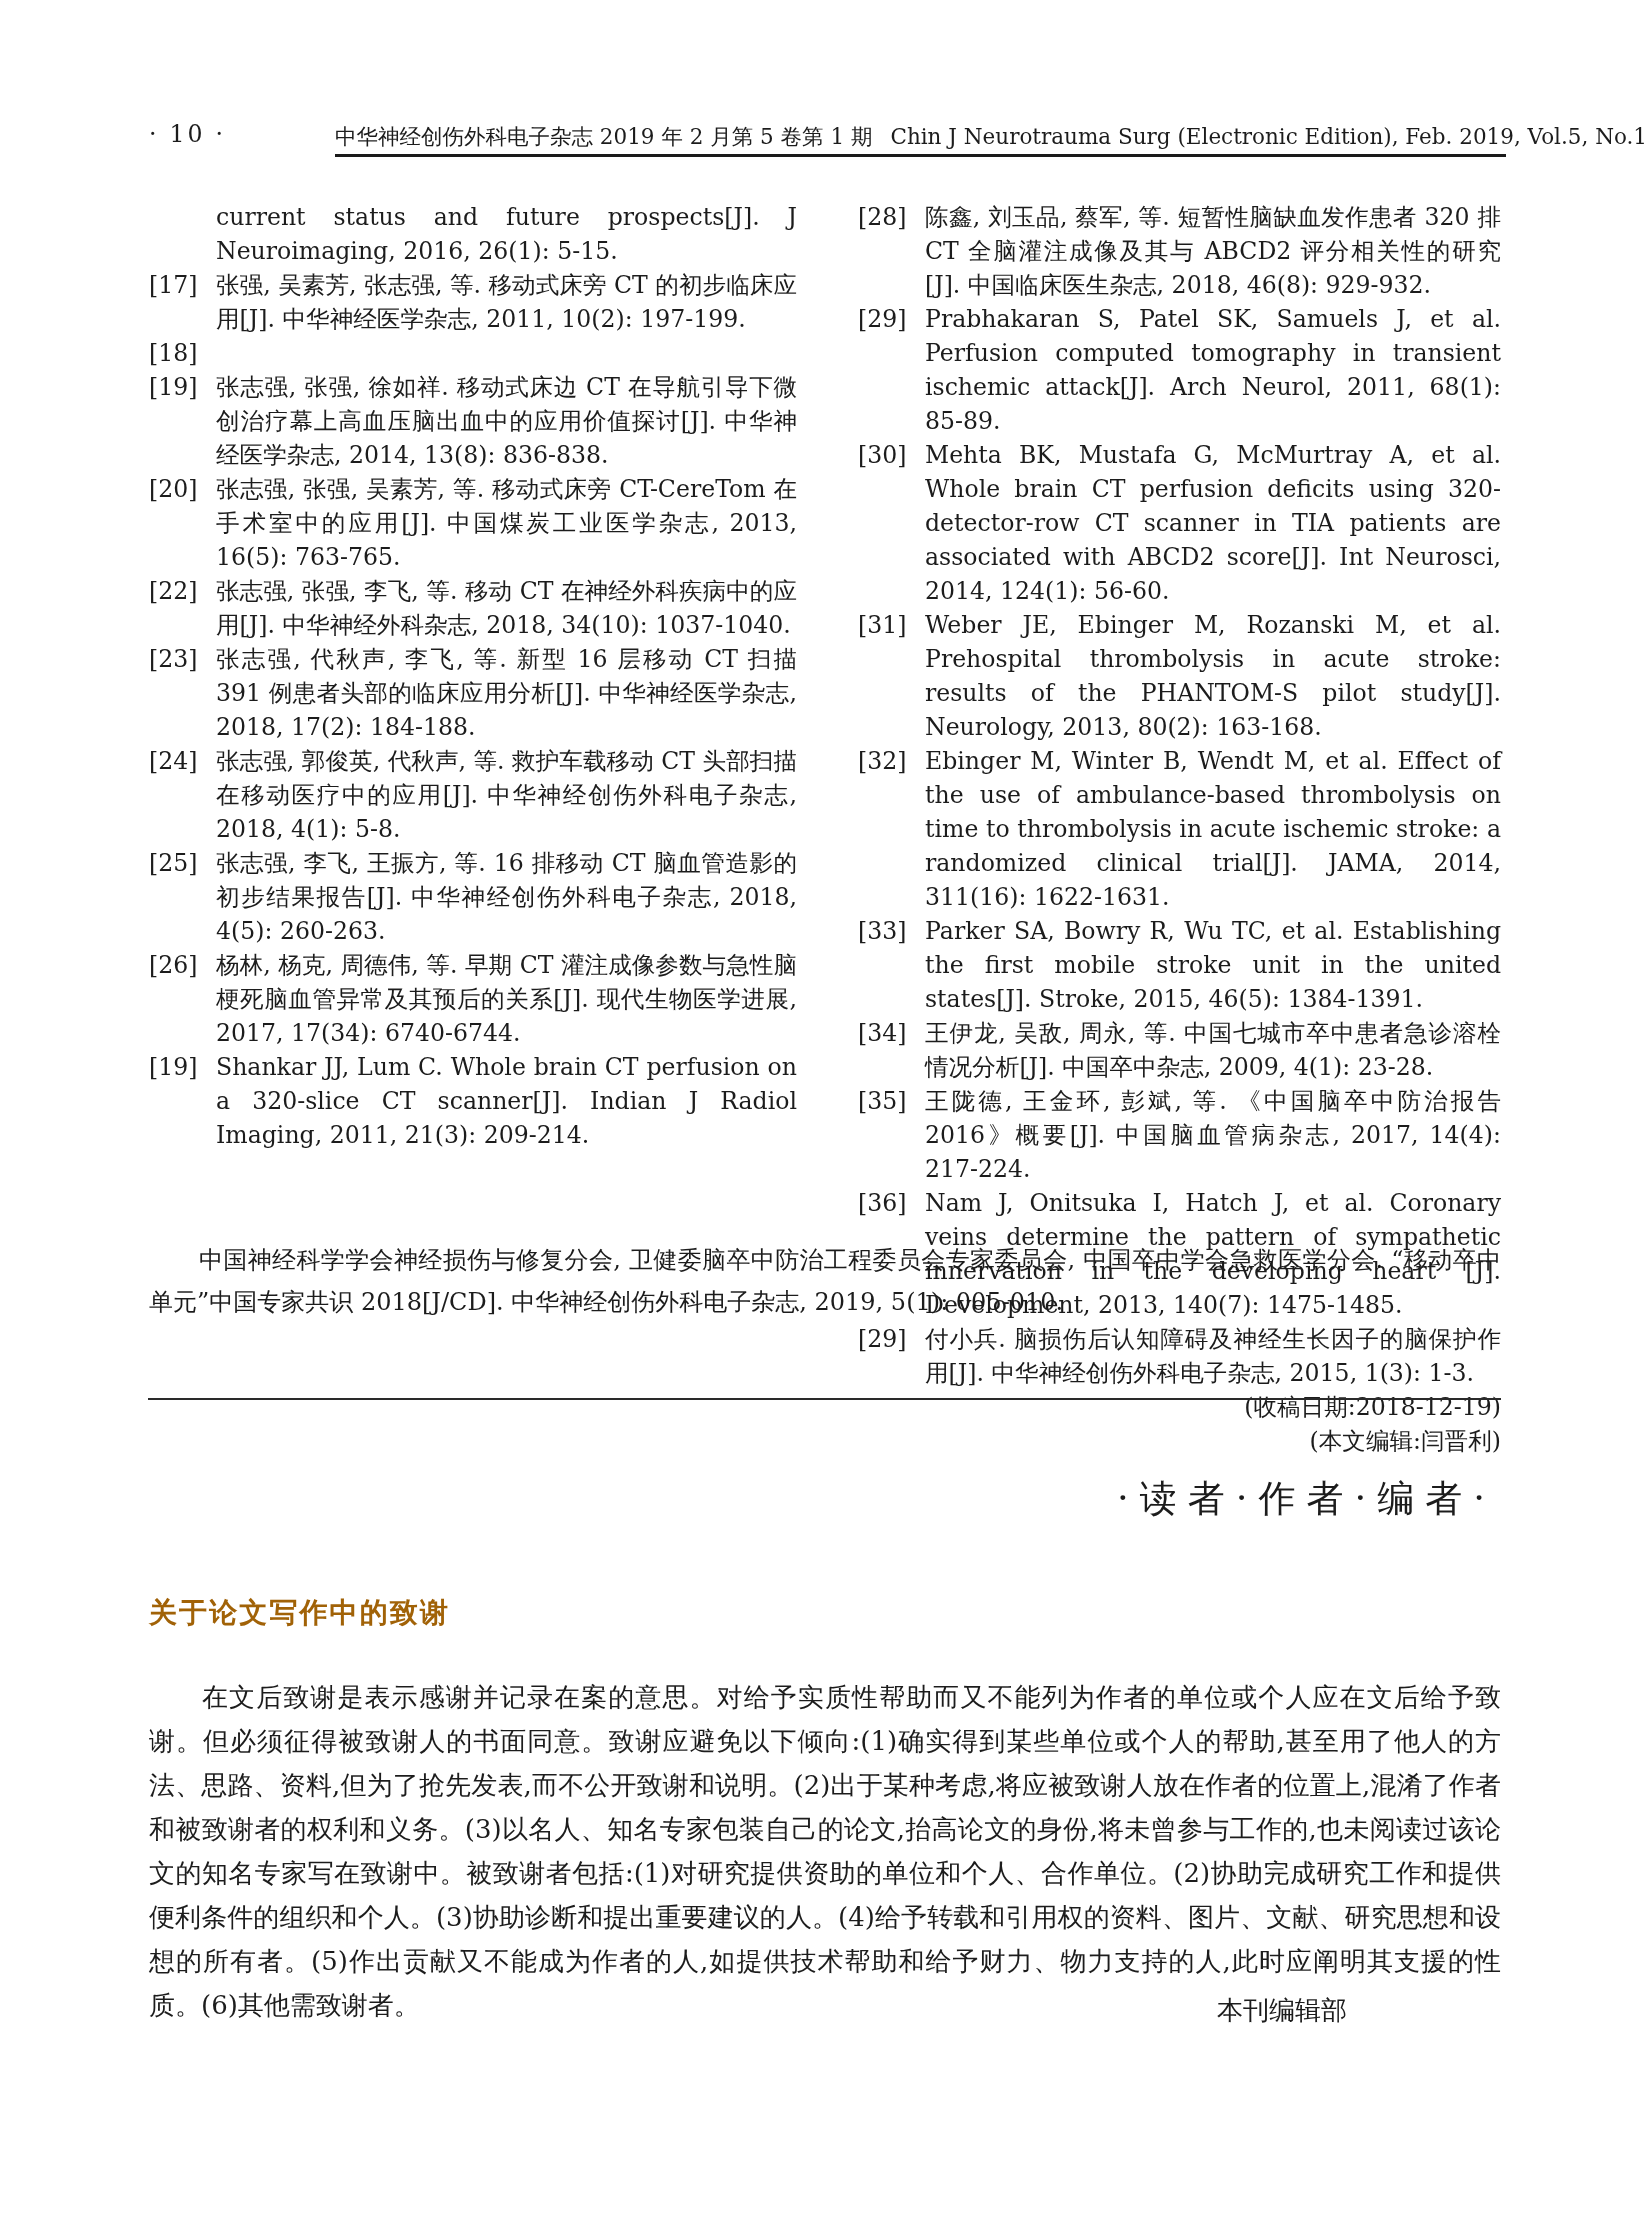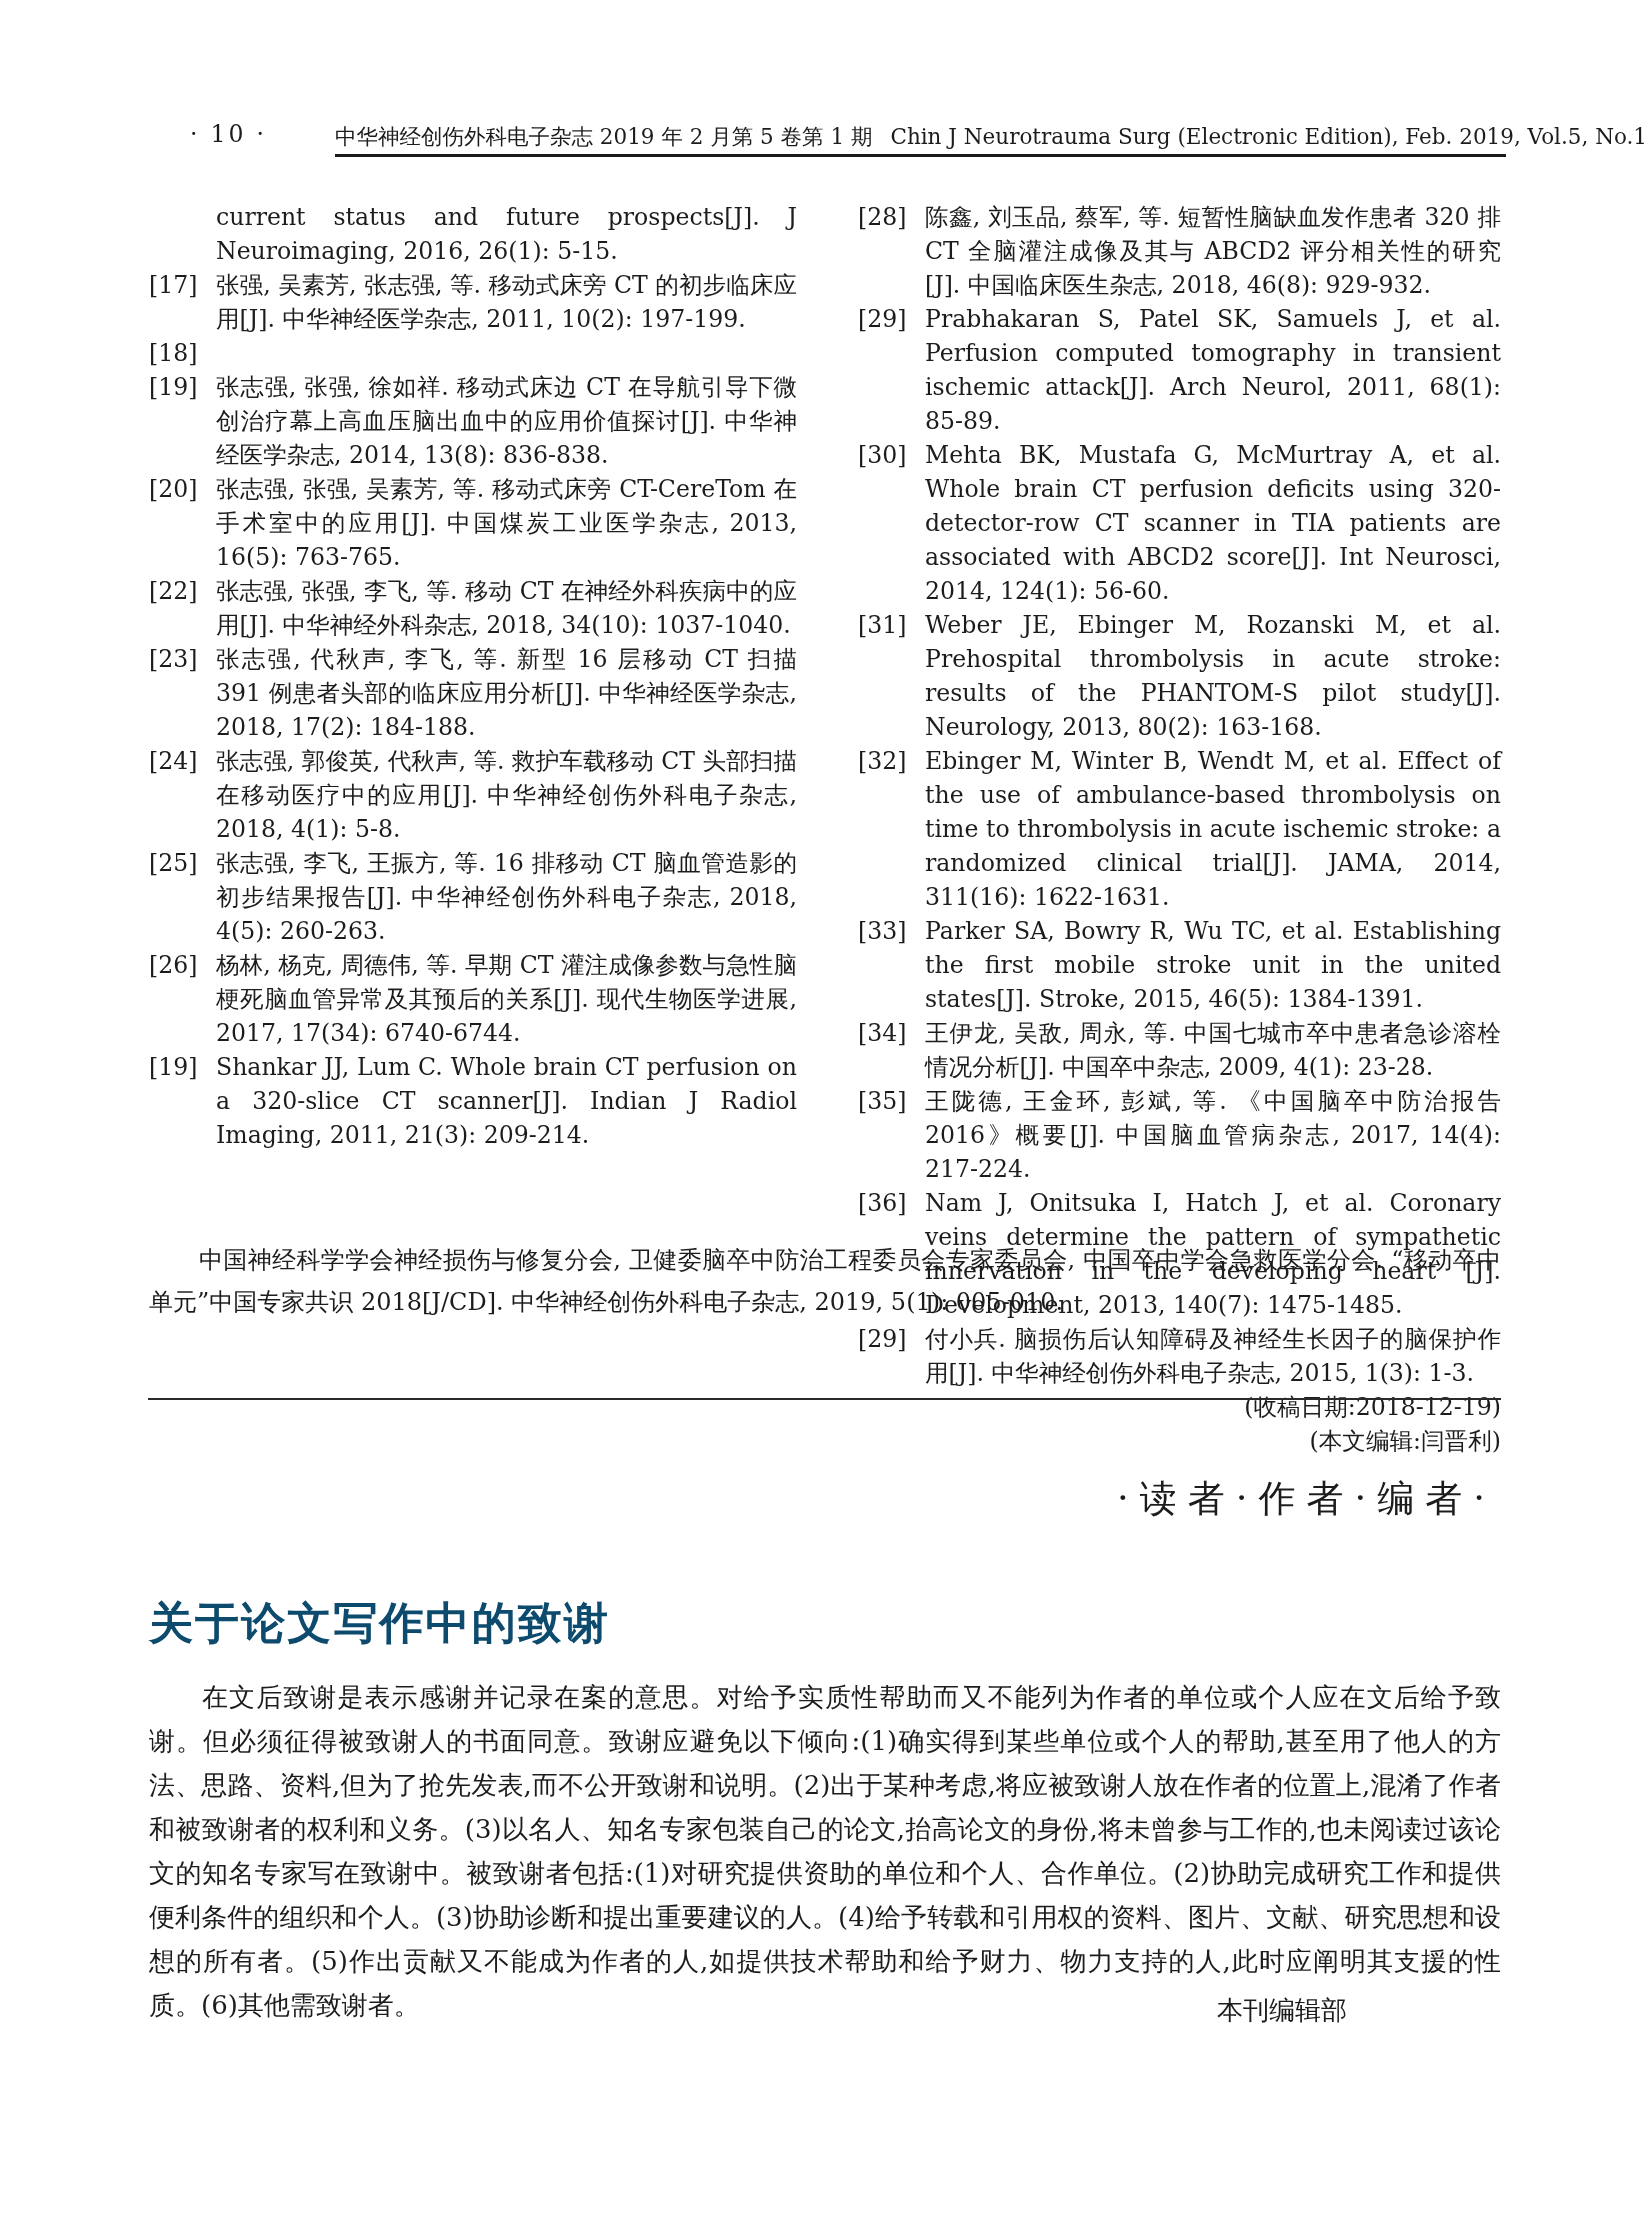--- a/index.html
+++ b/index.html
@@ -3,21 +3,21 @@
 <meta charset="utf-8">
 <style>
   html,body{margin:0;padding:0;background:#e8e8e8;}
   .page{
     position:relative;width:1650px;height:2239px;background:#ffffff;
     font-family:"DejaVu Serif","Liberation Serif",serif;color:#1c1c1c;
     overflow:hidden;
   }
   
   .header{position:absolute;top:116px;left:149px;width:1352px;height:35px;}
-  .page-num{position:absolute;left:0;top:4.2px;font-size:23.6px;letter-spacing:2.8px;margin-left:41px;}
+  .page-num{position:absolute;left:0;top:4.2px;font-size:23.6px;letter-spacing:2.8px;}
   .journal-line{position:absolute;left:186px;top:5.5px;width:1171px;
     font-size:21.5px;white-space:nowrap;text-align:right;}
   .journal-line .cn{margin-right:18px;}
   .header-rule{position:absolute;left:335px;top:154px;width:1171px;height:2.8px;background:#1a1a1a;}
   
   .ref-col{position:absolute;top:200px;font-size:23.6px;line-height:34px;}
   .ref-col.left{left:149px;width:648px;}
   .ref-col.right{left:858px;width:643px;}
   .ref-item{display:flex;}
   .ref-label{flex:0 0 67px;}
@@ -26,21 +26,21 @@
   .end-notes div{line-height:34px;}
   
   .citation{position:absolute;top:1239px;left:149px;width:1352px;
     font-size:24px;line-height:42px;text-align:justify;text-indent:50px;}
   
   .section-divider{position:absolute;top:1398px;left:148px;width:1353px;height:2.1px;background:#2a2a2a;}
   .section-label{position:absolute;top:1474px;right:154px;
     font-size:37px;letter-spacing:11px;white-space:nowrap;}
   .article-title{position:absolute;top:1594px;left:149px;
     font-family:Liberation Mono, monospace;
-    font-weight:bold;font-size:44px;letter-spacing:2.1px;color:#0c4a6e;}
+    font-weight:bold;font-size:28px;letter-spacing:2.1px;color:#a16207;}
   .article-body{position:absolute;top:1675px;left:149px;width:1352px;
     font-size:26px;line-height:44px;text-align:justify;text-indent:53px;}
   .signature{position:absolute;top:1993px;left:149px;width:1352px;
     font-size:26px;text-align:right;padding-right:154px;box-sizing:border-box;}
 </style>
 </head>
 <body>
 
 <div class="page">
 

